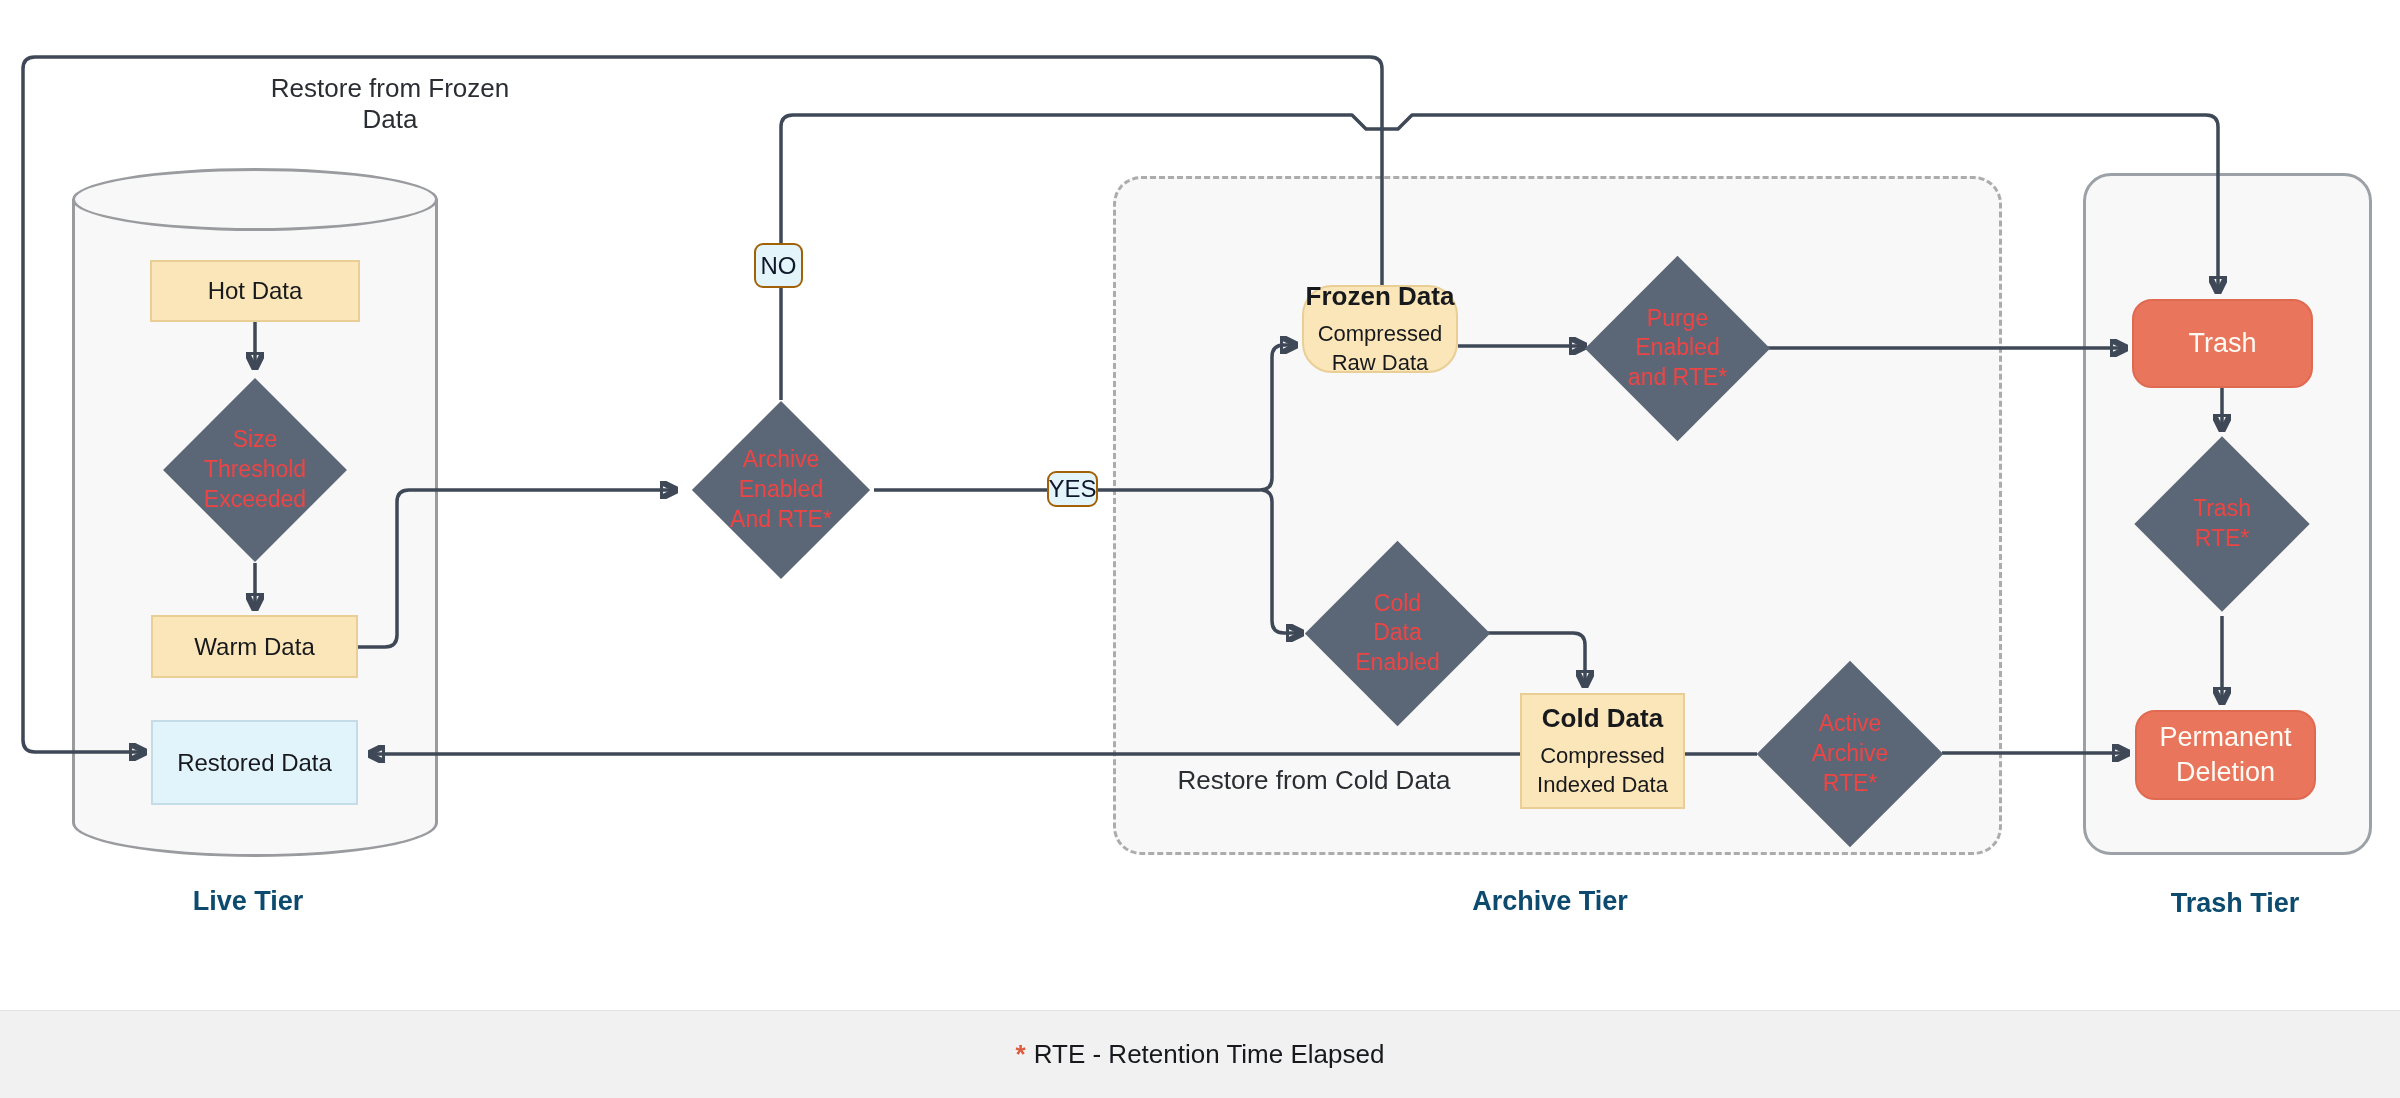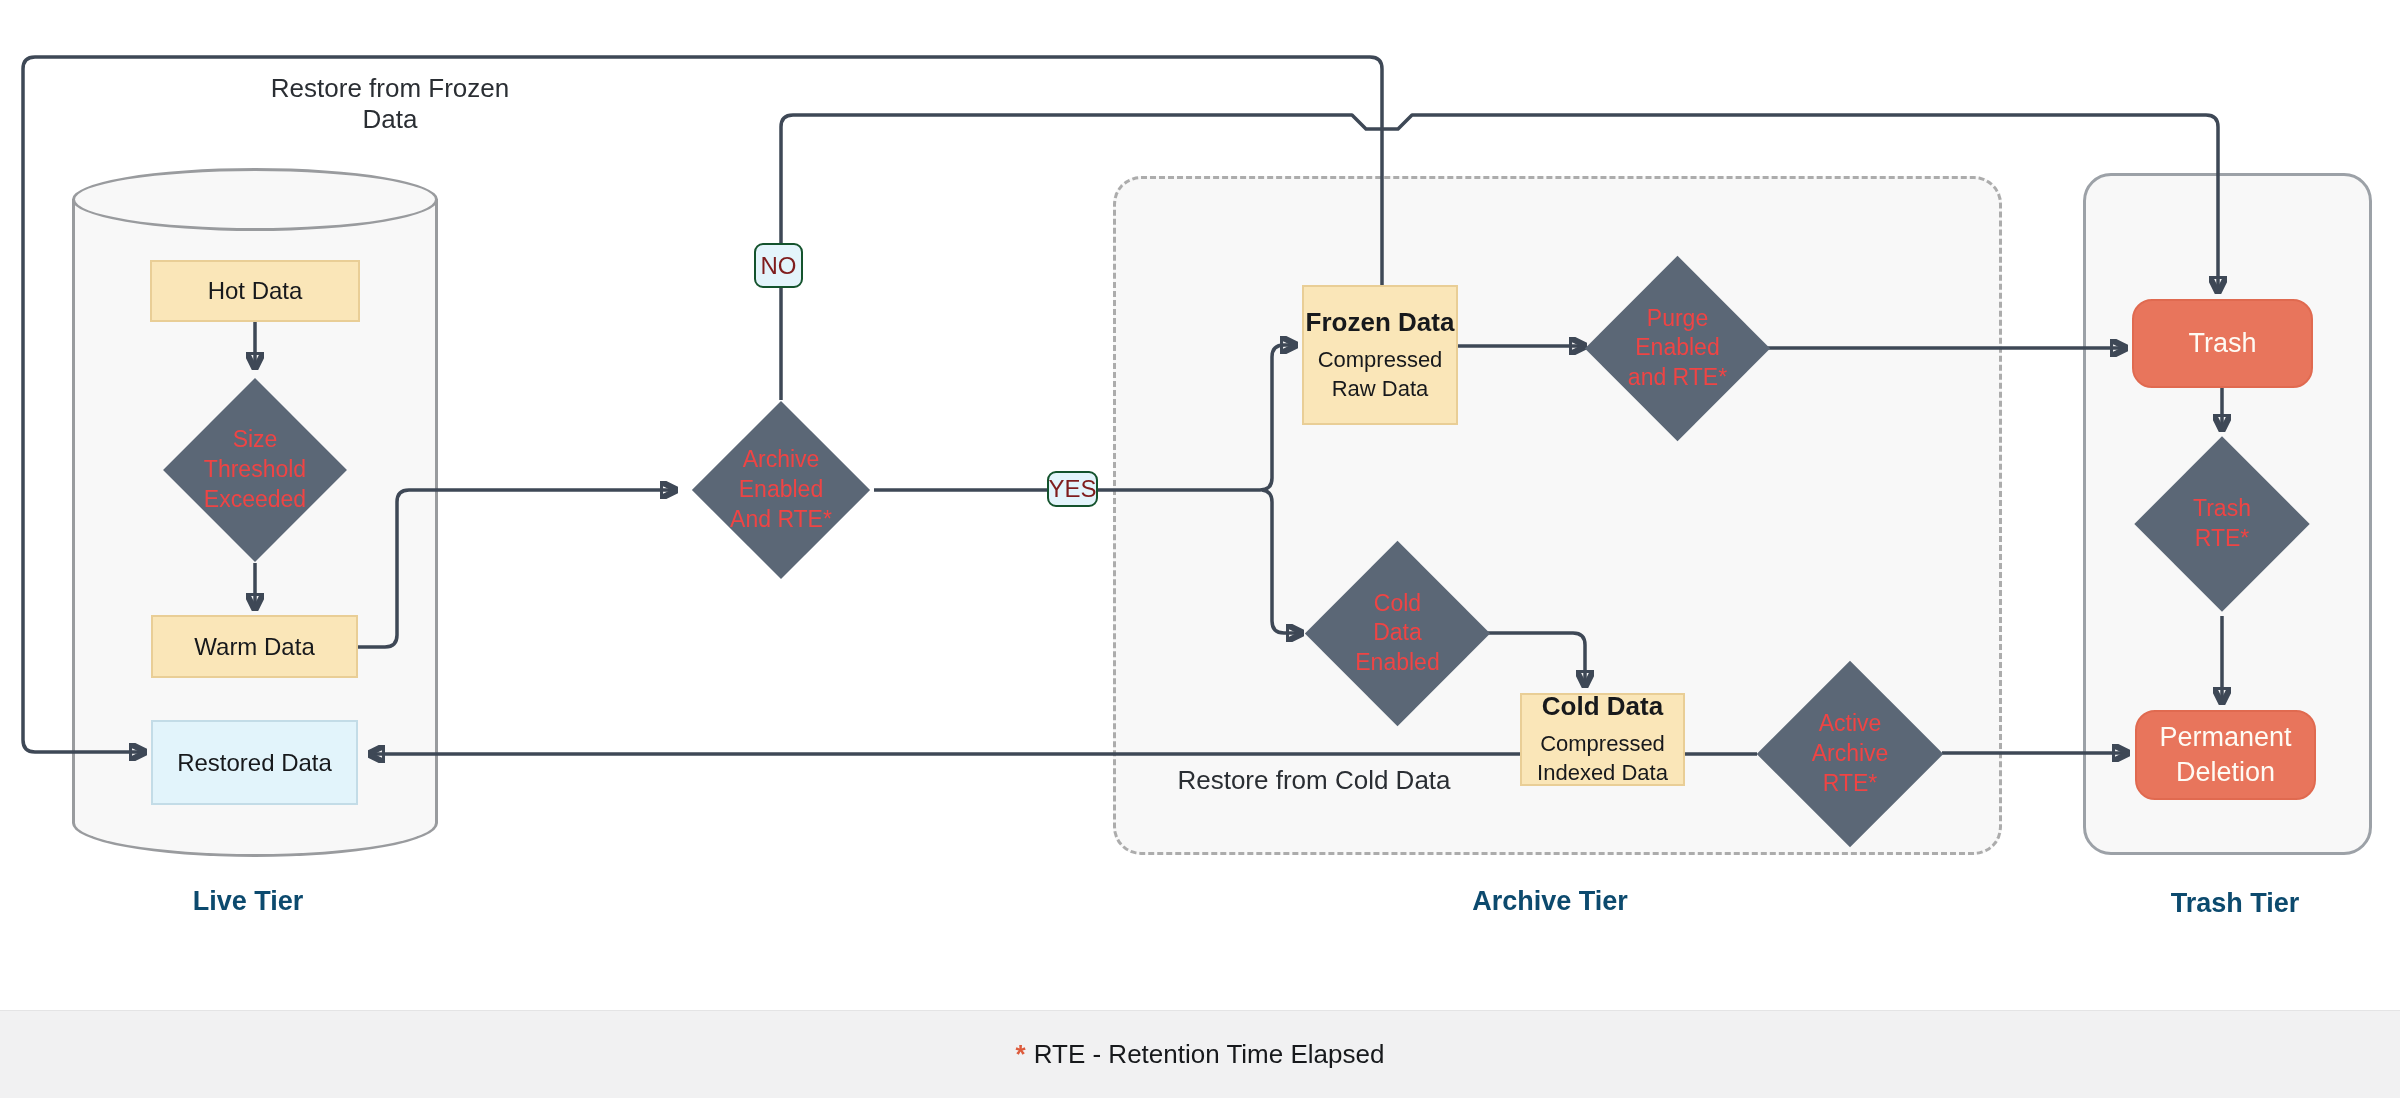--- a/index.html
+++ b/index.html
@@ -68,22 +68,22 @@
   }
   .diamond-label {
     position: absolute; left: 50%; top: 50%; transform: translate(-50%, -50%);
     width: 180px; text-align: center; color: #ef4444;
     font-size: 23px; line-height: 1.3; white-space: pre-line;
   }
 
   .edge-badge {
     position: absolute; z-index: 4;
     display: flex; align-items: center; justify-content: center;
-    background: #E3F4FB; border: 2px solid #14532d; border-radius: 9px;
-    font-size: 24px; color: #7f1d1d;
+    background: #E3F4FB; border: 2px solid #a16207; border-radius: 9px;
+    font-size: 24px; color: #0f172a;
   }
 
   .flow-label {
     position: absolute; z-index: 3; text-align: center;
     font-size: 26px; color: #2A2E33;
   }
   .tier-label {
     position: absolute; z-index: 3; text-align: center;
     font-size: 27px; font-weight: 700; color: #0c4a6e;
   }
@@ -156,41 +156,41 @@
 And RTE*</div>
   </div>
 
   <div class="edge-badge" style="left:754px; top:243px; width:49px; height:45px;">
     <span>NO</span>
   </div>
   <div class="edge-badge" style="left:1047px; top:471px; width:51px; height:36px;">
     <span>YES</span>
   </div>
 
-  <div class="node-box yellow-box" style="left:1302px; top:285px; width:156px; height:140px;">
+  <div class="node-box yellow-box" style="left:1302px; top:285px; width:156px; height:88px;border-radius:30px;">
     <div class="box-title">Frozen Data</div>
     <div class="box-sub">Compressed
 Raw Data</div>
   </div>
 
   <div class="diamond" style="left:1612px; top:283px; width:131px; height:131px;">
     <div class="diamond-shape"></div>
     <div class="diamond-label">Purge
 Enabled
 and RTE*</div>
   </div>
 
   <div class="diamond" style="left:1332px; top:568px; width:131px; height:131px;">
     <div class="diamond-shape"></div>
     <div class="diamond-label">Cold
 Data
 Enabled</div>
   </div>
 
-  <div class="node-box yellow-box" style="left:1520px; top:693px; width:165px; height:93px;">
+  <div class="node-box yellow-box" style="left:1520px; top:693px; width:165px; height:116px;">
     <div class="box-title">Cold Data</div>
     <div class="box-sub">Compressed
 Indexed Data</div>
   </div>
 
   <div class="diamond" style="left:1784px; top:688px; width:132px; height:132px;">
     <div class="diamond-shape"></div>
     <div class="diamond-label">Active
 Archive
 RTE*</div>

